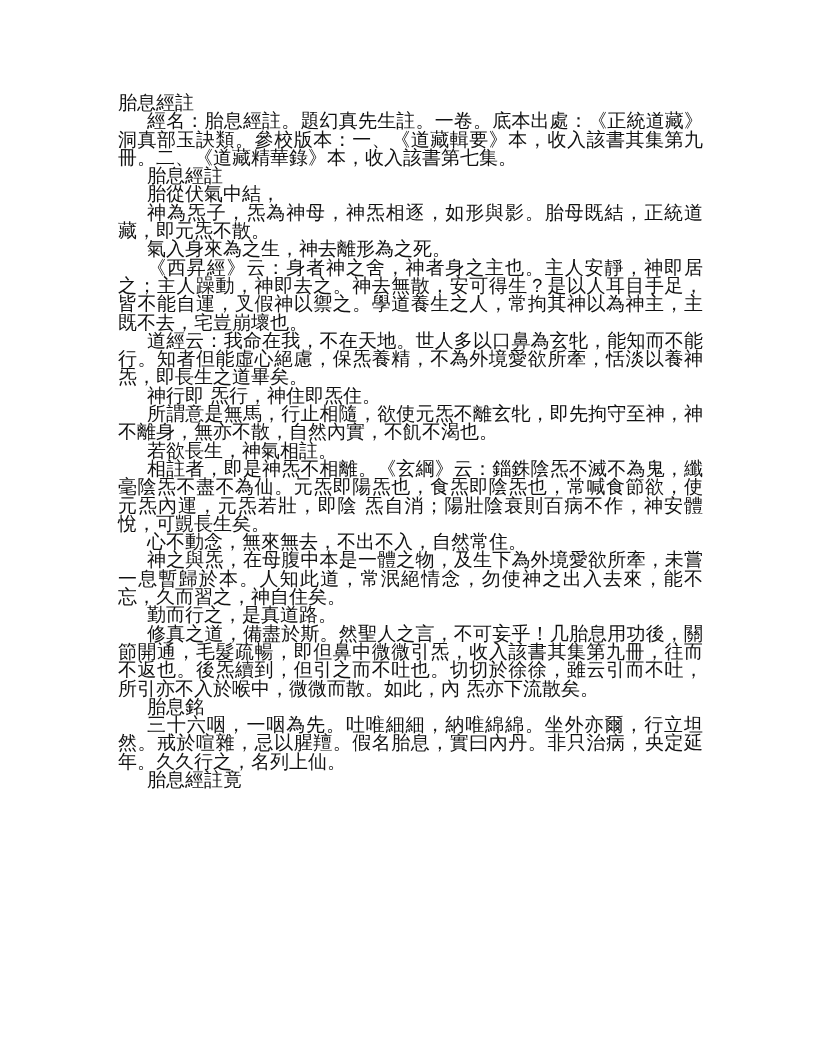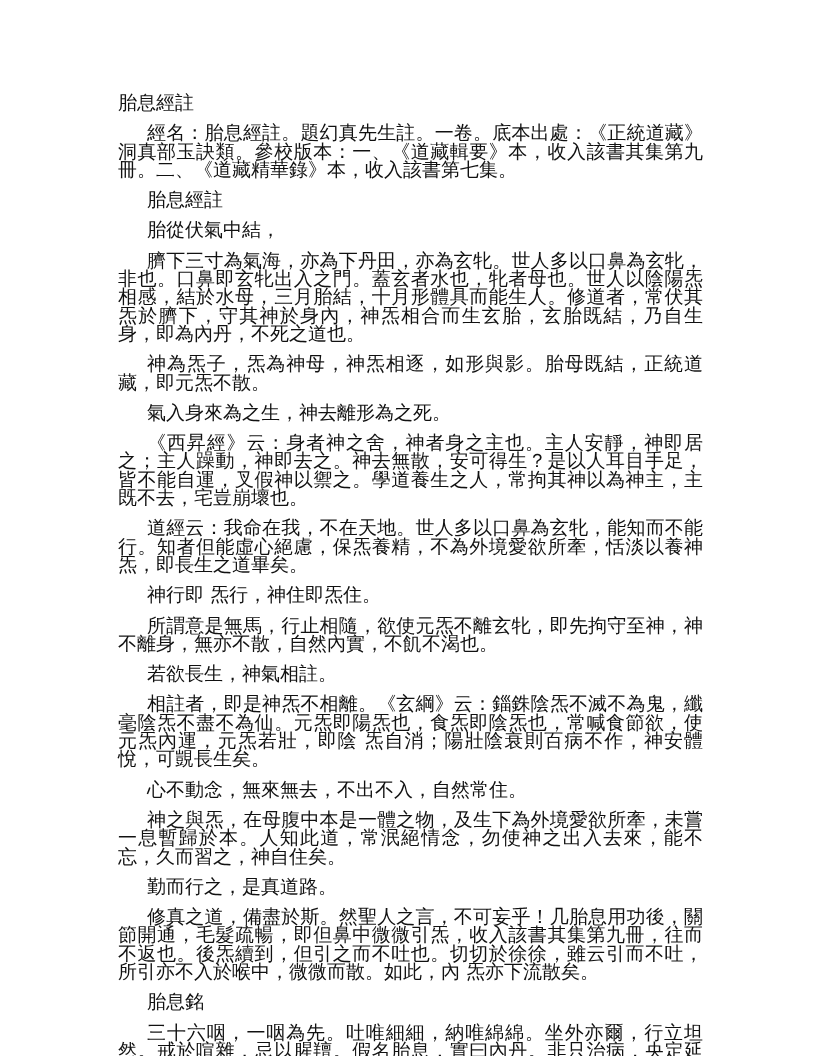--- a/index.html
+++ b/index.html
@@ -14,32 +14,31 @@
     line-height: 18.3px;
     color: #111111;
   }
   .para {
     margin: 0;
     text-align: justify;
     text-justify: inter-character;
     white-space: normal;
     word-break: break-all;
   }
-  .indent { text-indent: 29px; margin-top: 12px; }
+  .indent { text-indent: 29px; }
   .noindent { text-indent: 0; }
 </style>
 </head>
 <body>
 
 <div class="page">
   <p class="para noindent">胎息經註</p>
   <p class="para indent">經名：胎息經註。題幻真先生註。一卷。底本出處：《正統道藏》洞真部玉訣類。參校版本：一、《道藏輯要》本，收入該書其集第九冊。二、《道藏精華錄》本，收入該書第七集。</p>
   <p class="para indent">胎息經註</p>
   <p class="para indent">胎從伏氣中結，</p>
-  <p class="para indent">臍下三寸為氣海，亦為下丹田，亦為玄牝。世人多以口鼻為玄牝，非也。口鼻即玄牝出入之門。蓋玄者水也，牝者母也。世人以陰陽炁相感，結於水母，三月胎結，十月形體具而能生人。修道者，常伏其 炁於臍下，守其神於身內，神炁相合而生玄胎，玄胎既結，乃自生身，即為內丹，不死之道也。</p>
   <p class="para indent">神為炁子，炁為神母，神炁相逐，如形與影。胎母既結，正統道藏，即元炁不散。</p>
   <p class="para indent">氣入身來為之生，神去離形為之死。</p>
   <p class="para indent">《西昇經》云：身者神之舍，神者身之主也。主人安靜，神即居之；主人躁動，神即去之。神去無散，安可得生？是以人耳目手足，皆不能自運，叉假神以禦之。學道養生之人，常拘其神以為神主，主既不去，宅豈崩壞也。</p>
   <p class="para indent">道經云：我命在我，不在天地。世人多以口鼻為玄牝，能知而不能行。知者但能虛心絕慮，保炁養精，不為外境愛欲所牽，恬淡以養神炁，即長生之道畢矣。</p>
   <p class="para indent">神行即 炁行，神住即炁住。</p>
   <p class="para indent">所謂意是無馬，行止相隨，欲使元炁不離玄牝，即先拘守至神，神不離身，無亦不散，自然內實，不飢不渴也。</p>
   <p class="para indent">若欲長生，神氣相註。</p>
   <p class="para indent">相註者，即是神炁不相離。《玄綱》云：錙銖陰炁不滅不為鬼，纖毫陰炁不盡不為仙。元炁即陽炁也，食炁即陰炁也，常喊食節欲，使元炁內運，元炁若壯，即陰 炁自消；陽壯陰衰則百病不作，神安體悅，可覬長生矣。</p>
   <p class="para indent">心不動念，無來無去，不出不入，自然常住。</p>
   <p class="para indent">神之與炁，在母腹中本是一體之物，及生下為外境愛欲所牽，未嘗一息暫歸於本。人知此道，常泯絕情念，勿使神之出入去來，能不忘，久而習之，神自住矣。</p>

